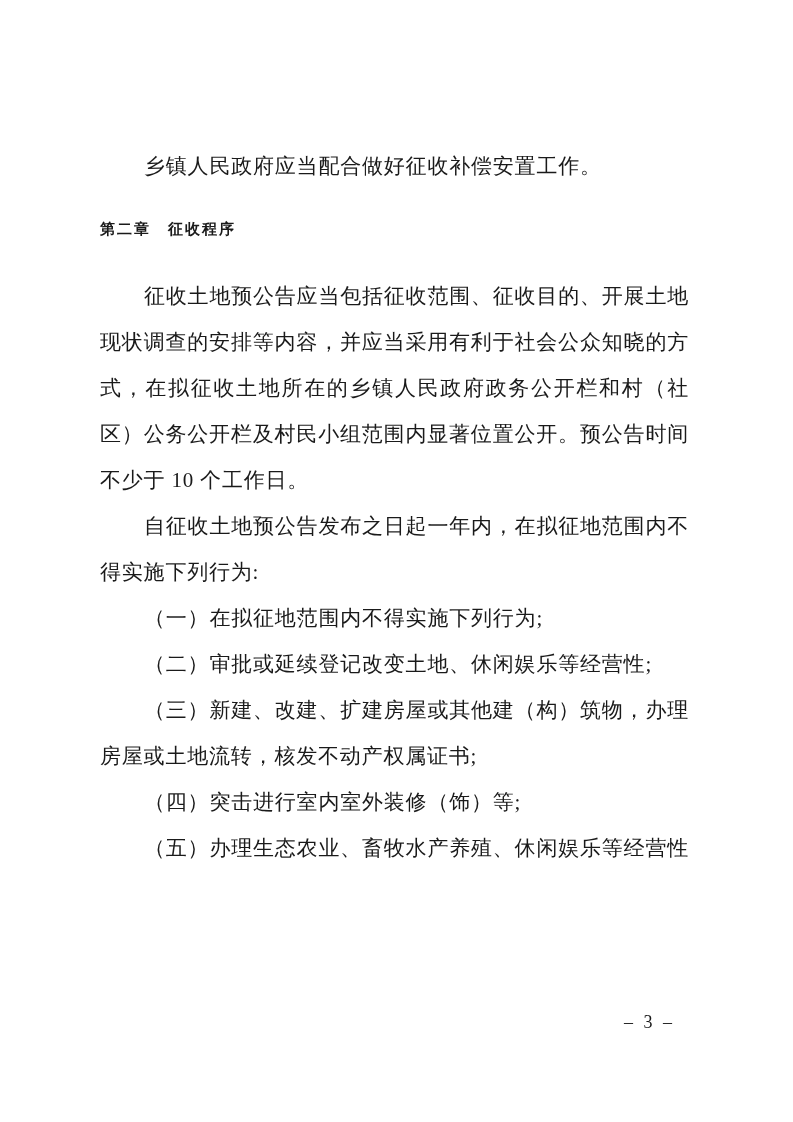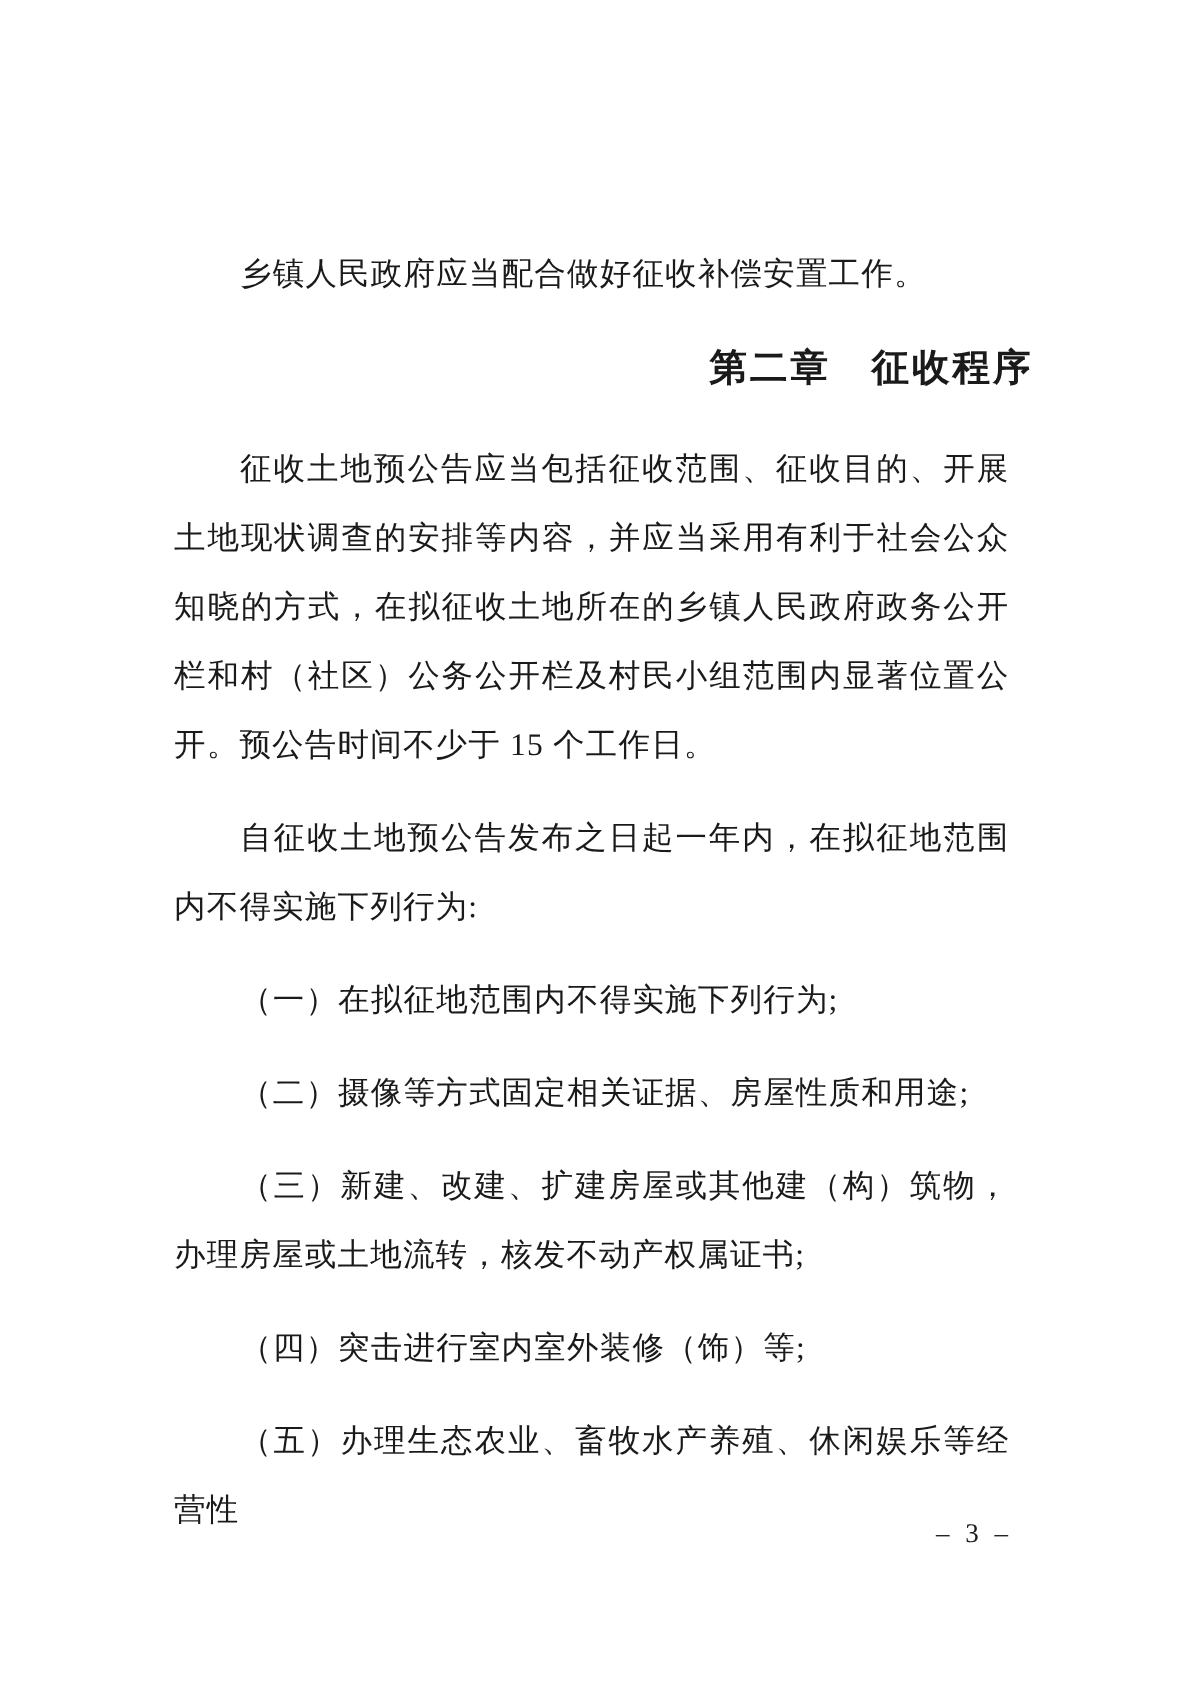--- a/index.html
+++ b/index.html
@@ -23,38 +23,38 @@
     height: 1122px;
     background: #ffffff;
   }
   .content {
     position: absolute;
     left: 100px;
     top: 143px;
     width: 589px;
   }
   .para {
-    margin: 16px;
+    margin: 0;
     font-size: 21px;
     line-height: 46px;
     letter-spacing: 0.8px;
     text-align: justify;
     text-justify: inter-character;
   }
   .indent {
     text-indent: 44px;
   }
   .heading {
     margin: 17px 0 21px 0;
     font-family: "Liberation Sans", sans-serif;
     font-weight: bold;
-    font-size: 25px;
+    font-size: 15px;
     line-height: 46px;
     letter-spacing: 2px;
-    text-align: right;
+    text-align: left;
     text-indent: 0;
   }
   .lead {
     font-family: "Liberation Sans", sans-serif;
     font-weight: bold;
     margin-right: 0.9em;
   }
   .page-number {
     position: absolute;
     top: 1010px;
@@ -69,28 +69,28 @@
 <body>
 
 <div class="page">
   <div class="content">
 
     <p class="para indent">乡镇人民政府应当配合做好征收补偿安置工作。</p>
 
     <h2 class="heading">第二章　征收程序</h2>
 
 
-    <p class="para indent">征收土地预公告应当包括征收范围、征收目的、开展土地现状调查的安排等内容，并应当采用有利于社会公众知晓的方式，在拟征收土地所在的乡镇人民政府政务公开栏和村（社区）公务公开栏及村民小组范围内显著位置公开。预公告时间不少于 15 个工作日。</p>
+    <p class="para indent">征收土地预公告应当包括征收范围、征收目的、开展土地现状调查的安排等内容，并应当采用有利于社会公众知晓的方式，在拟征收土地所在的乡镇人民政府政务公开栏和村（社区）公务公开栏及村民小组范围内显著位置公开。预公告时间不少于 10 个工作日。</p>
 
 
     <p class="para indent">自征收土地预公告发布之日起一年内，在拟征地范围内不得实施下列行为:</p>
 
     <p class="para indent">（一）在拟征地范围内不得实施下列行为;</p>
 
-    <p class="para indent">（二）摄像等方式固定相关证据、房屋性质和用途;</p>
+    <p class="para indent">（二）审批或延续登记改变土地、休闲娱乐等经营性;</p>
 
     <p class="para indent">（三）新建、改建、扩建房屋或其他建（构）筑物，办理房屋或土地流转，核发不动产权属证书;</p>
 
     <p class="para indent">（四）突击进行室内室外装修（饰）等;</p>
 
     <p class="para indent">（五）办理生态农业、畜牧水产养殖、休闲娱乐等经营性</p>
 
   </div>
 
   <div class="page-number">– 3 –</div>

